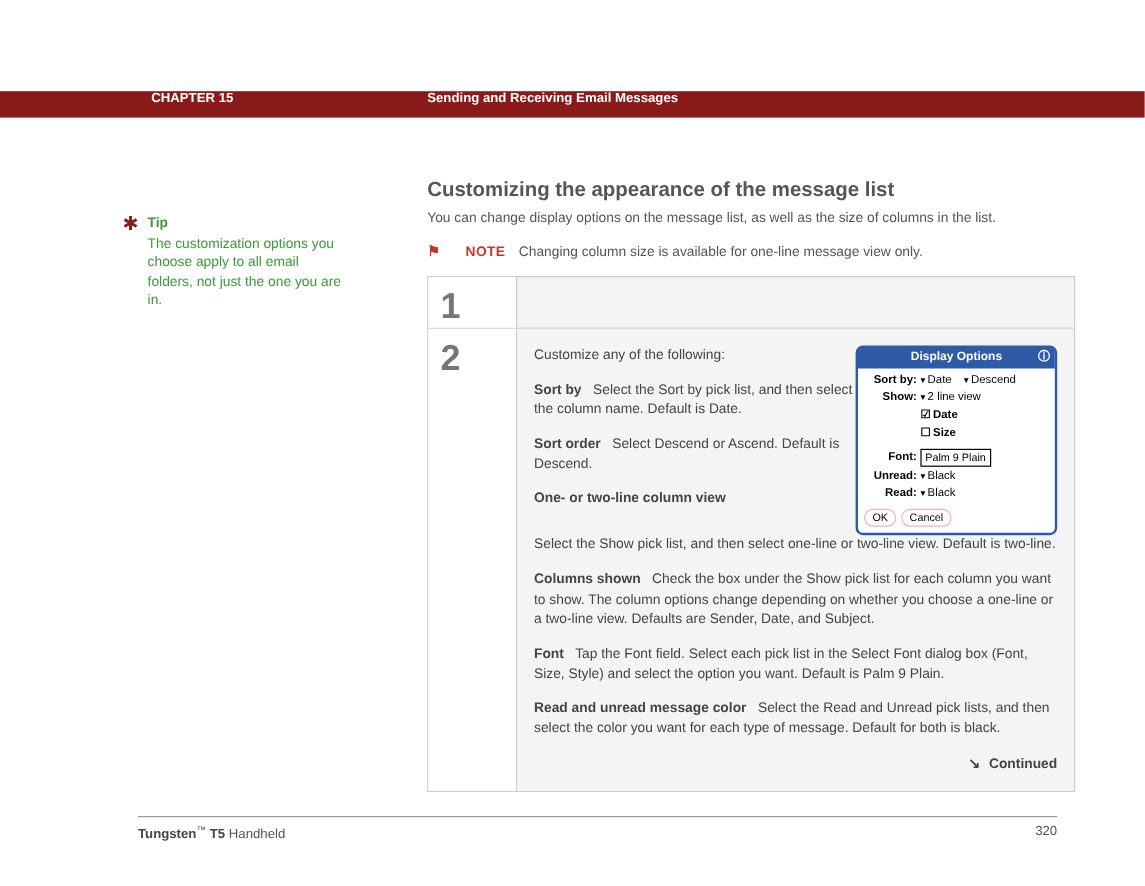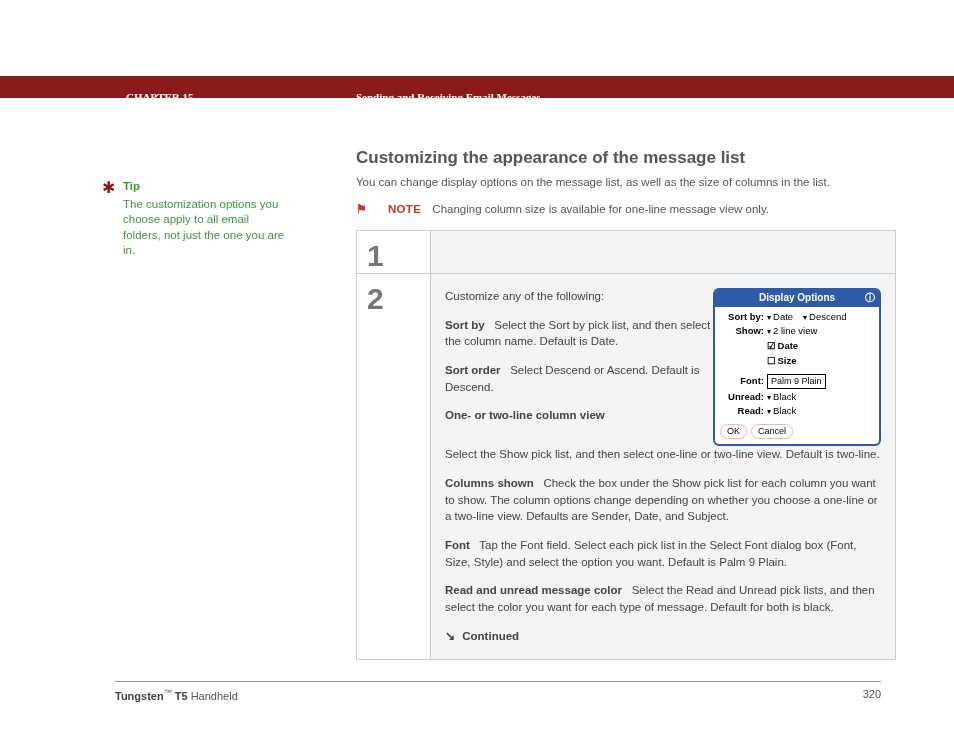--- a/index.html
+++ b/index.html
@@ -19,25 +19,24 @@
     height: 22px;
     background: #8b1a1a;
   }
   .red-bar-inner {
     position: absolute;
     left: 126px;
     right: 73px;
     top: 0;
     height: 27px;
     display: flex;
-    align-items: flex-end;
+    align-items: flex-start;
     color: #fff;
     font-size: 11px;
     font-weight: bold;
-    font-family: Liberation Serif, serif;
   }
   .chapter-label { width: 230px; }
   .chapter-title { }
   .tip-block {
     position: absolute;
     left: 105px;
     top: 179px;
     width: 180px;
     font-size: 11.5px;
     line-height: 1.35;
@@ -207,20 +206,21 @@
     font-size: 9px;
     background: #fff;
   }
   .para { margin-bottom: 12px; }
   .para-label { font-weight: bold; color: #444; }
   .continued-row {
     margin-top: 6px;
     font-size: 11.5px;
     font-weight: bold;
     color: #444;
+    text-align: right;
   }
   .continued-arrow {
     display: inline-block;
     margin-right: 4px;
     font-size: 12px;
   }
   .footer-line {
     position: absolute;
     left: 115px;
     right: 73px;

